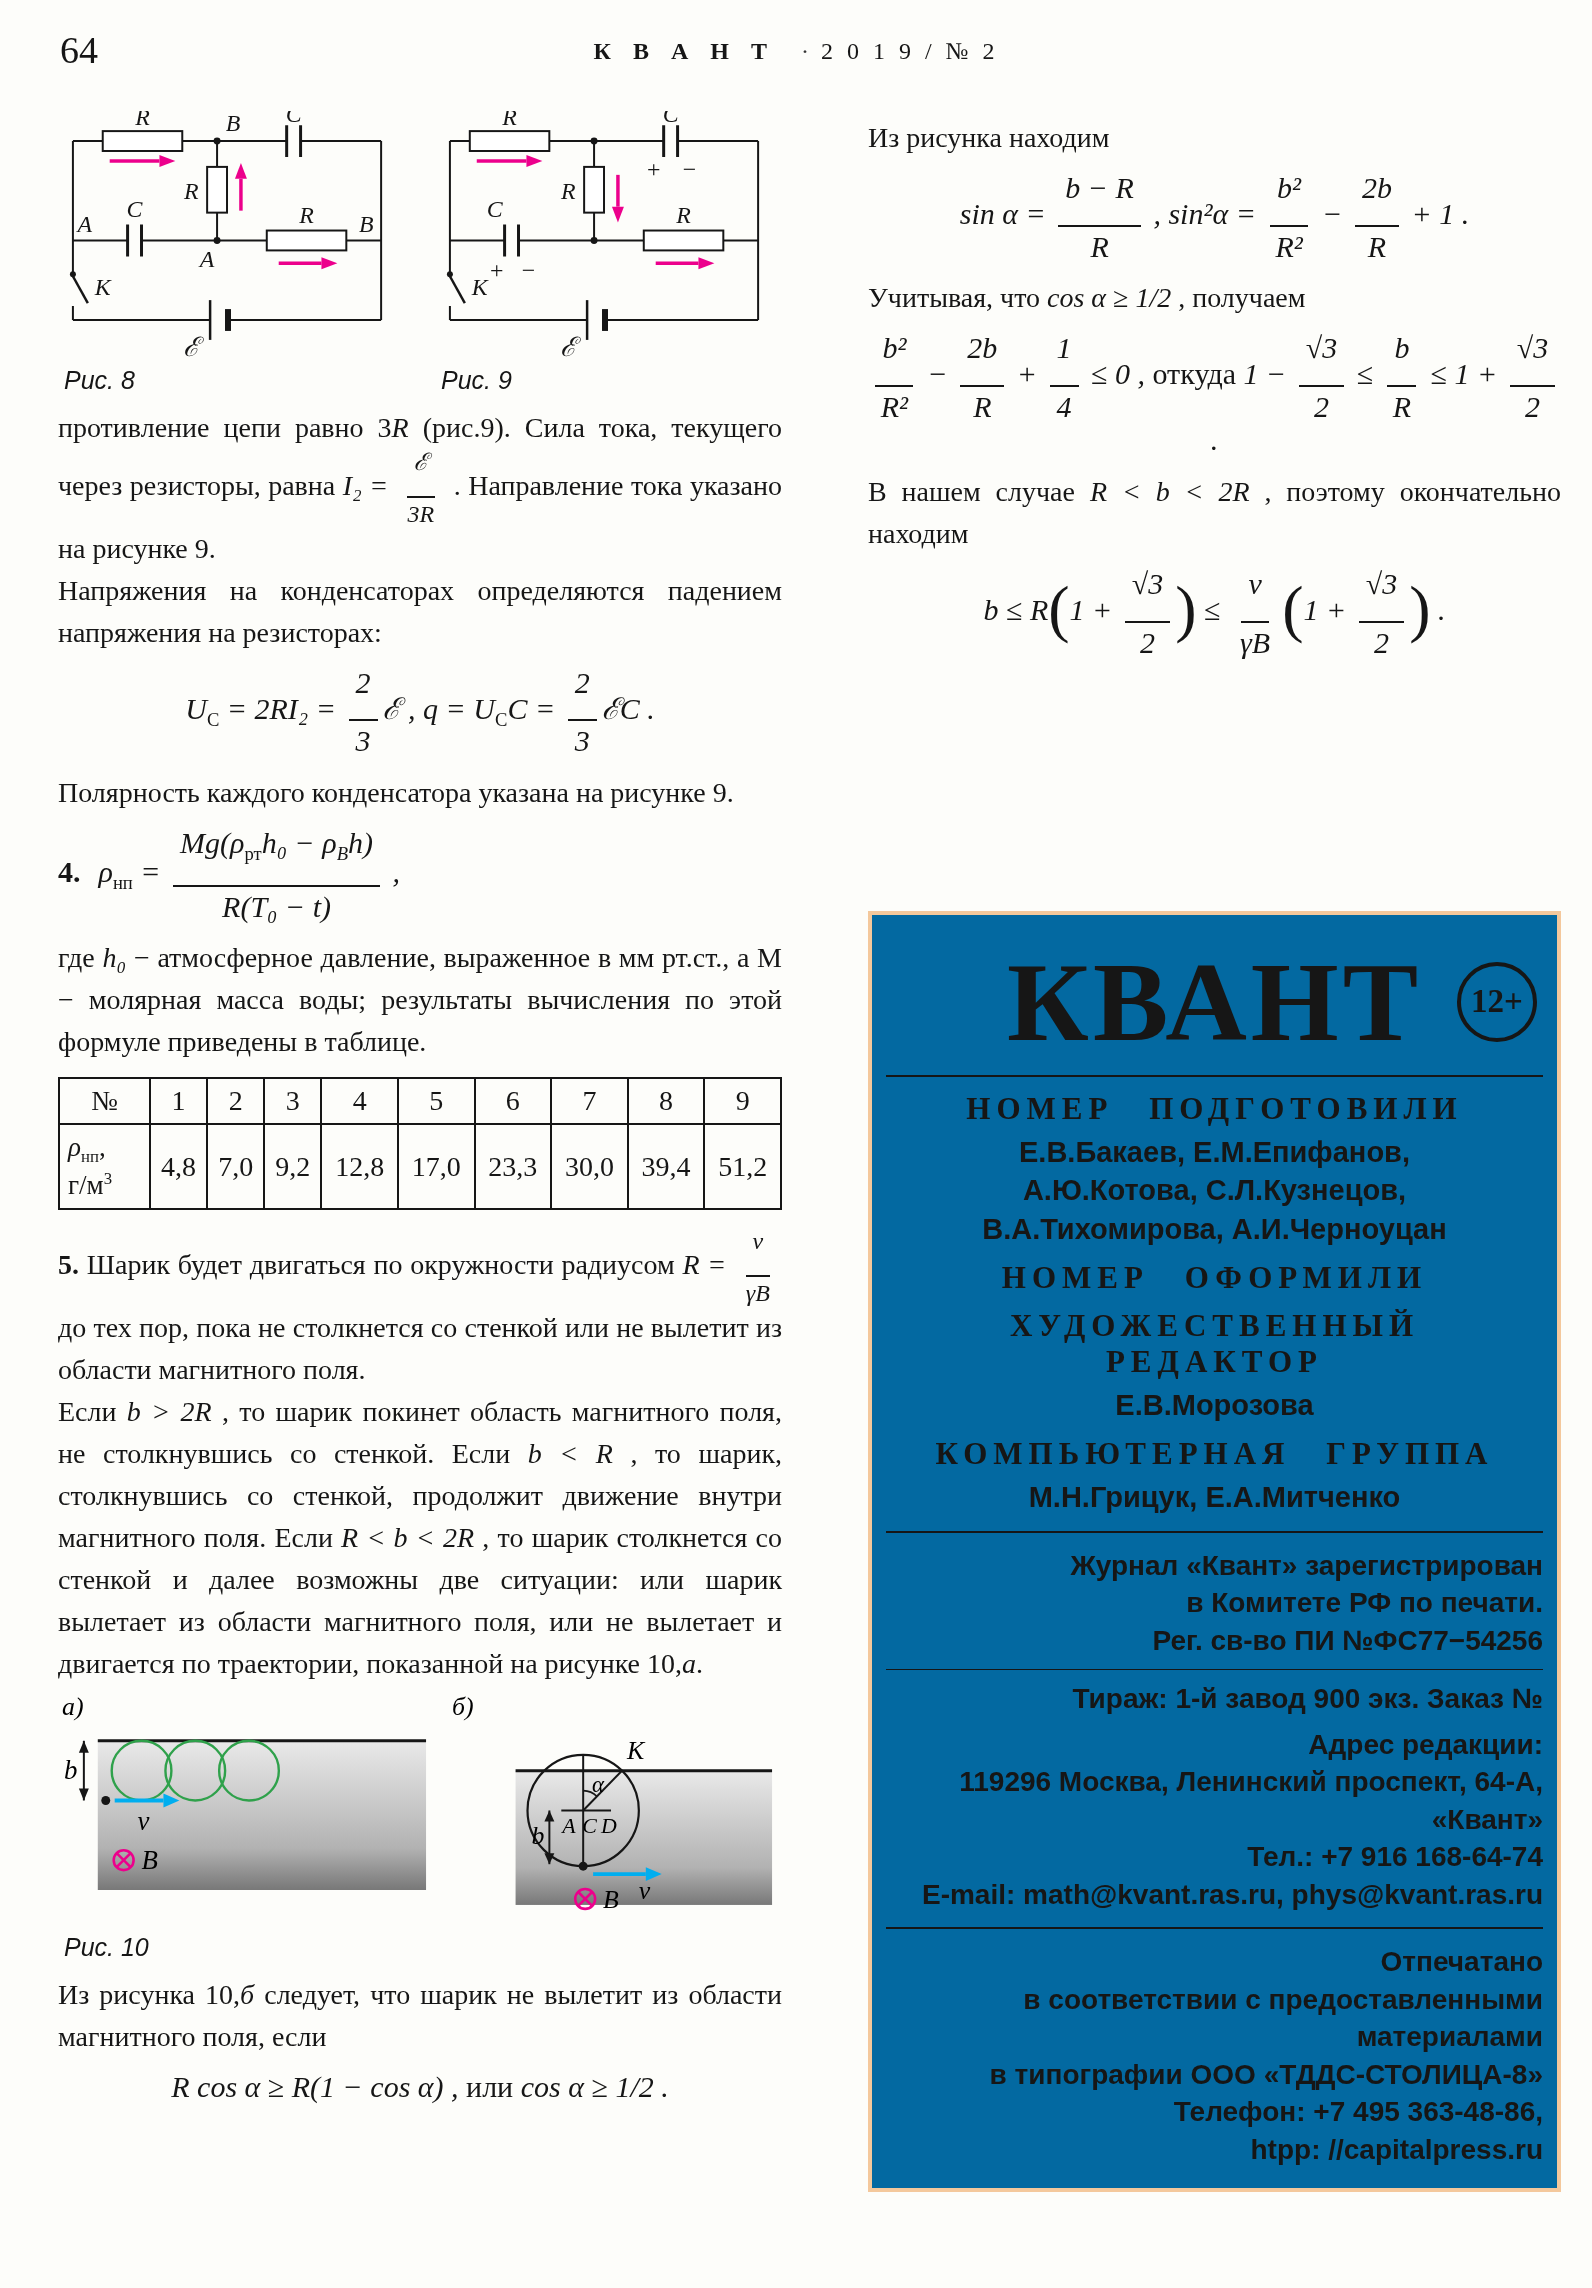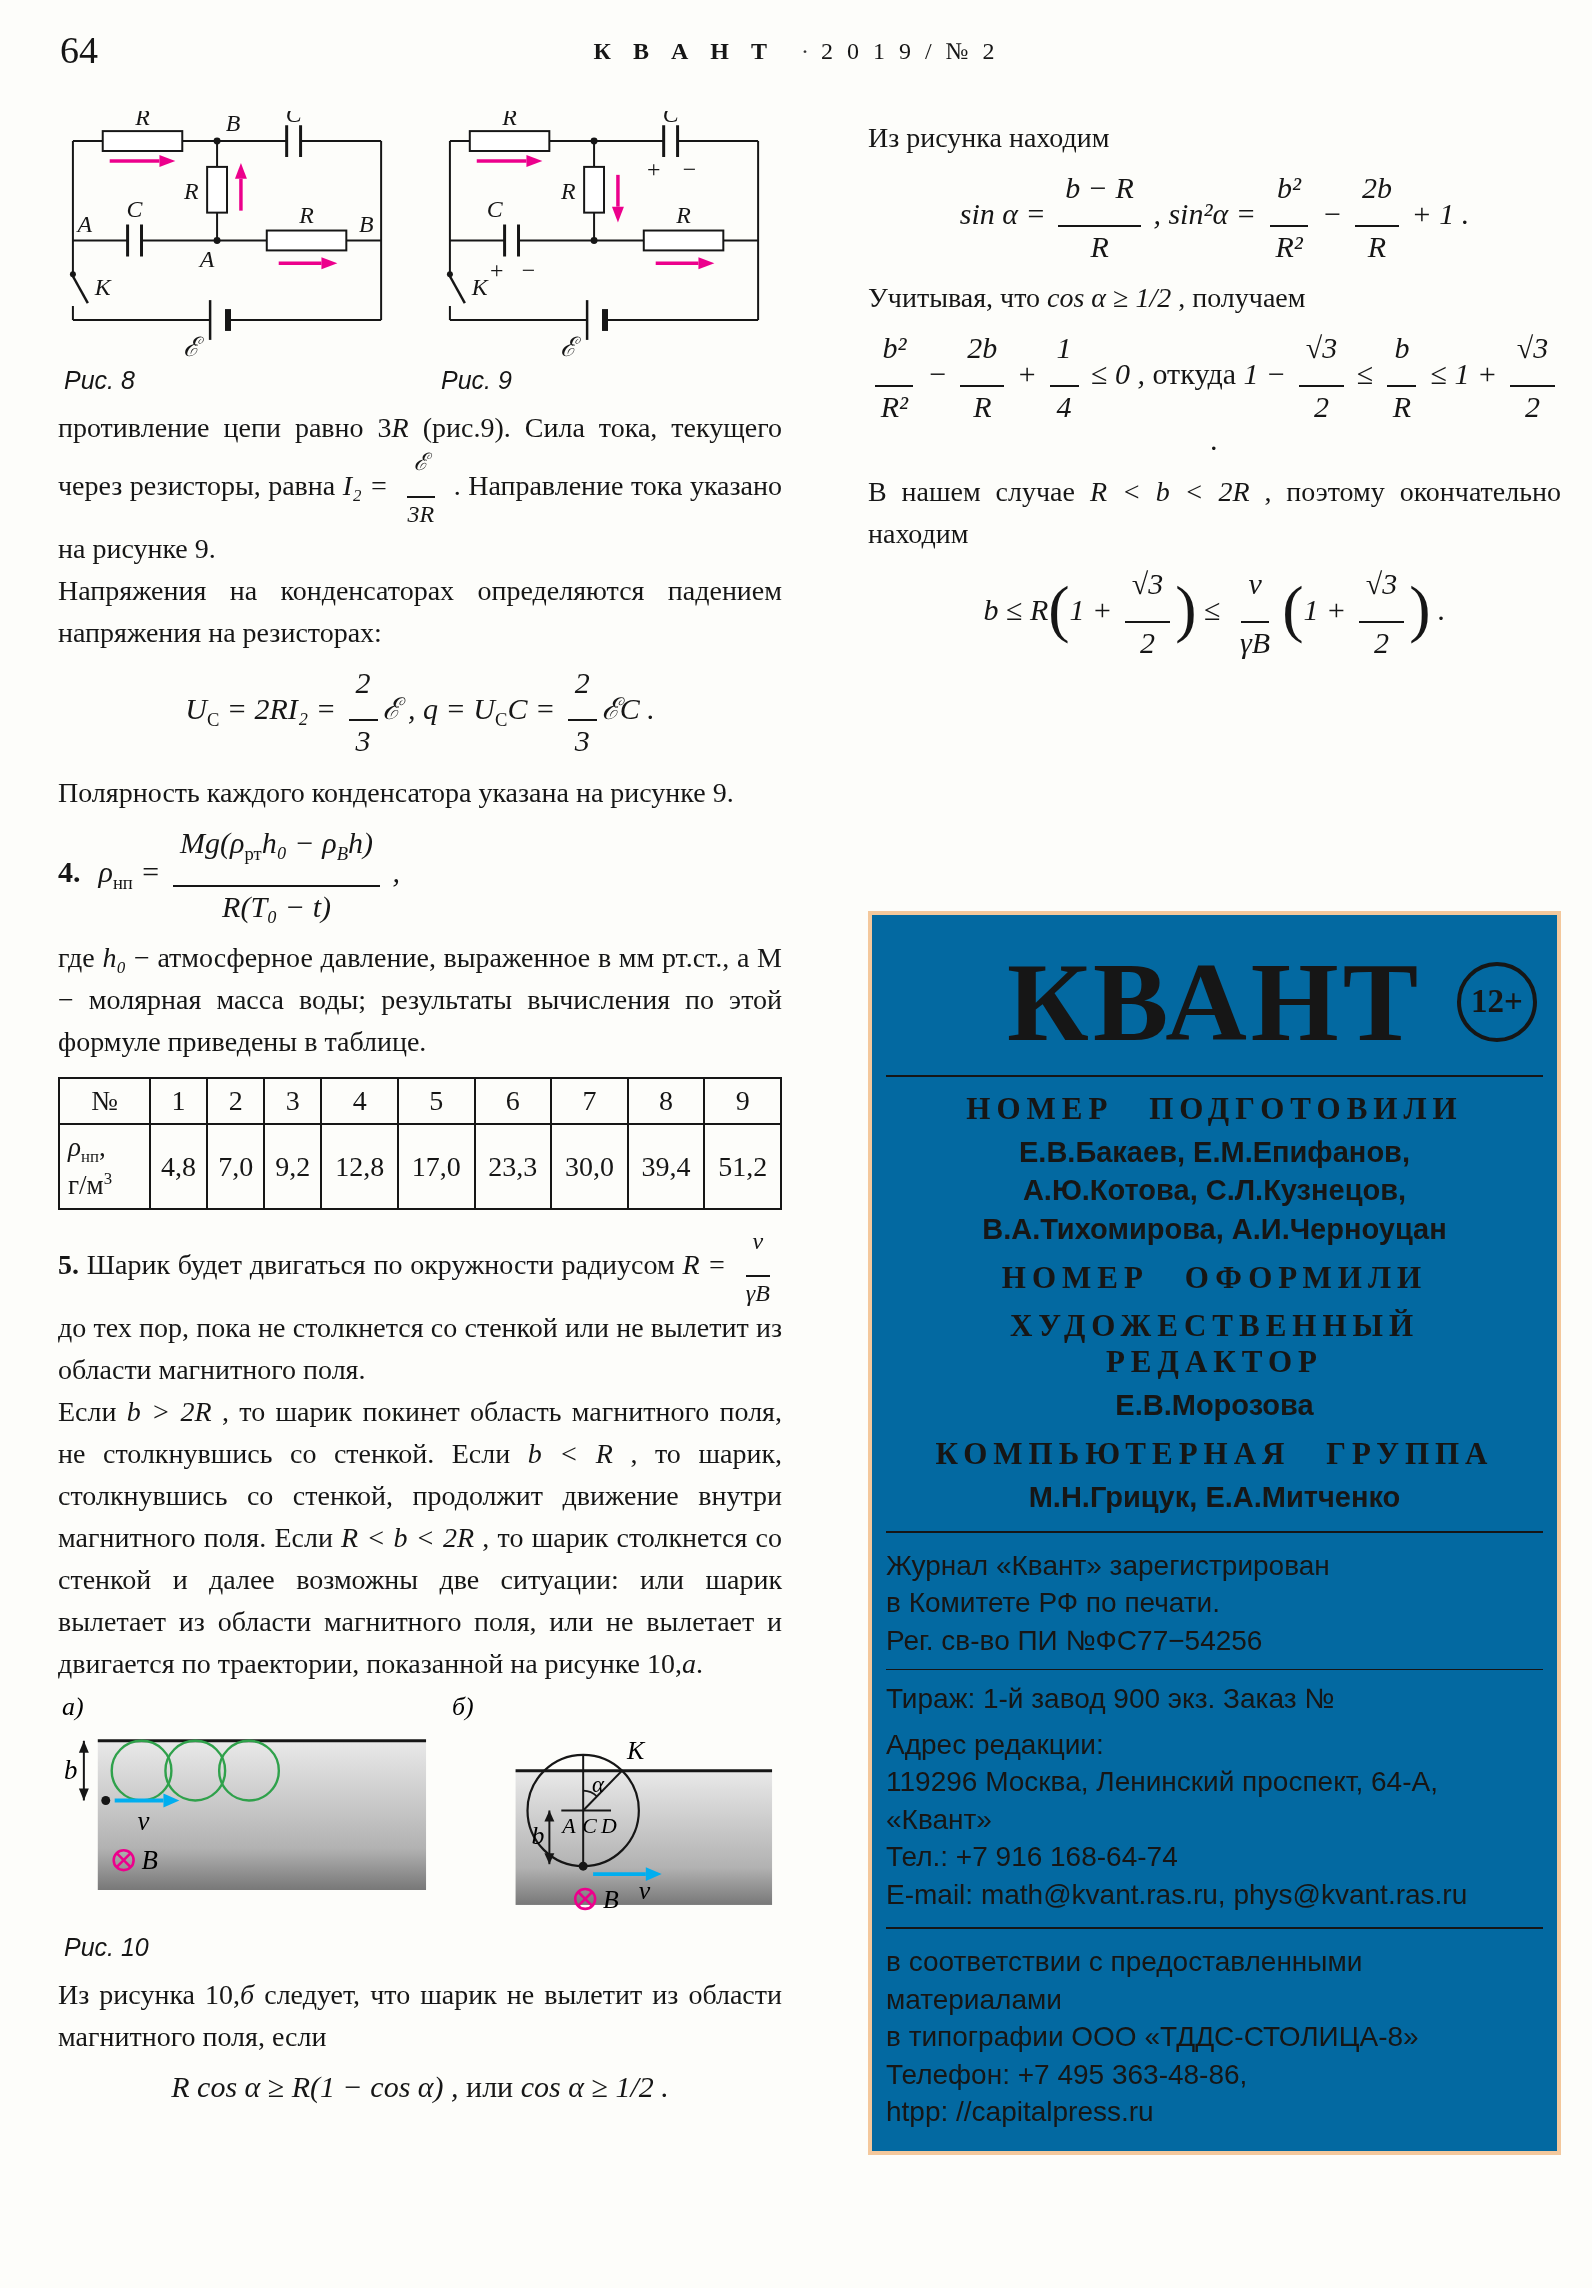--- a/index.html
+++ b/index.html
@@ -47,21 +47,21 @@
   .badge { position:absolute; right:6px; top:50%; transform:translateY(-50%);
            width:80px; height:80px; border:4px solid #161616; border-radius:50%;
            display:flex; align-items:center; justify-content:center; font-size:33px; font-weight:bold; }
   .col-rule { border-top:2.5px solid #161616; margin:14px 0; }
   .col-rule.thin { border-top-width:1.5px; margin:10px 0; }
   .col-h { text-align:center; font-weight:bold; font-size:31px; letter-spacing:6px; word-spacing:22px; margin:12px 0 6px; }
   .col-h.tight { margin:12px 0 0; }
   .col-h.sub { margin:0 0 6px; }
   .col-names { text-align:center; font-family:"Liberation Sans", sans-serif; font-weight:bold;
                font-size:29px; line-height:1.32; margin-bottom:4px; }
-  .col-sans { text-align:left; font-family:"Liberation Sans", sans-serif; font-weight:normal;
+  .col-sans { text-align:right; font-family:"Liberation Sans", sans-serif; font-weight:bold;
               font-size:28px; line-height:1.34; margin:2px 0; }
   .addr-h { margin-top:8px; }
 </style>
 </head>
 <body>
 
 <div>
 
   <div class="pagenum">64</div>
   <div class="runhead">
@@ -411,20 +411,21 @@
         <div class="addr-h">Адрес редакции:</div>
         <div>119296 Москва, Ленинский проспект,  64-А,</div>
         <div>«Квант»</div>
         <div>Тел.: +7 916 168-64-74</div>
         <div>E-mail: math@kvant.ras.ru,  phys@kvant.ras.ru</div>
       </div>
 
       <div class="col-rule"></div>
 
       <div class="col-sans">
+        <div>Отпечатано</div>
         <div>в соответствии с предоставленными</div>
         <div>материалами</div>
         <div>в типографии ООО «ТДДС-СТОЛИЦА-8»</div>
         <div>Телефон: +7 495 363-48-86,</div>
         <div>htpp: //capitalpress.ru</div>
       </div>
     </div>
 
   </div>
 </div>

